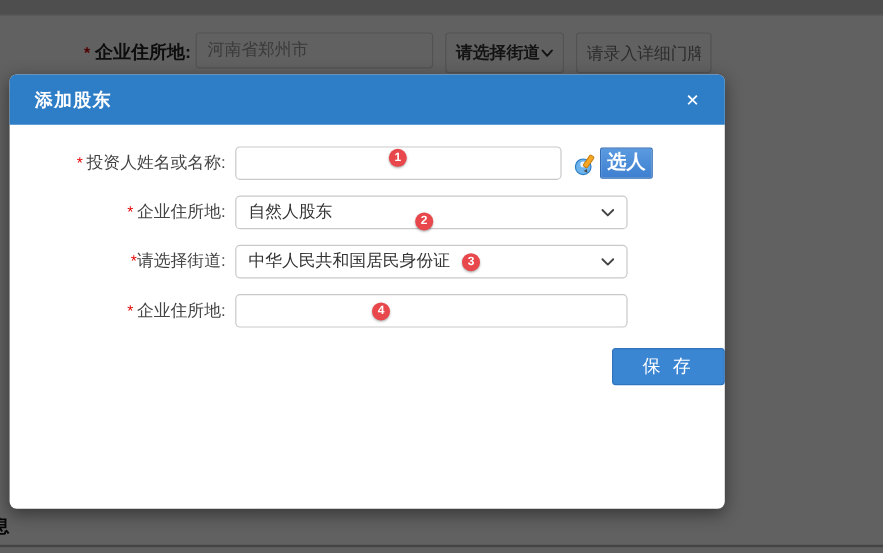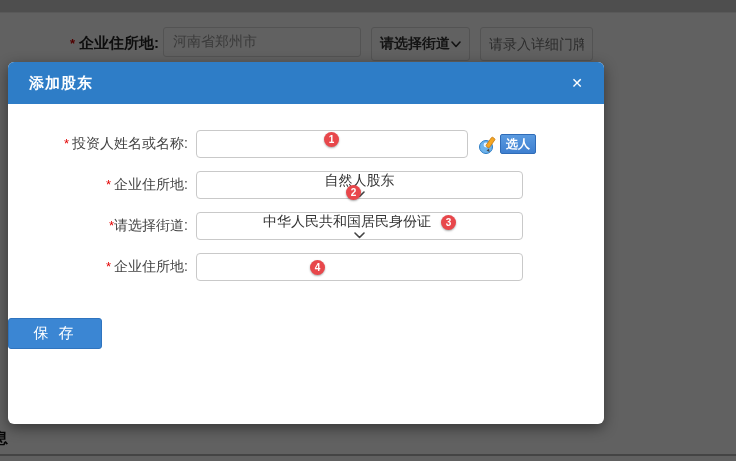--- a/index.html
+++ b/index.html
@@ -39,58 +39,58 @@
 
   
   .modal { position: absolute; left: 8px; top: 62px; width: 596px; height: 362px;
            background: #ffffff; border-radius: 6px;
            box-shadow: 0 4px 14px rgba(0,0,0,0.45); }
   .modal-header { height: 42px; background: #2e7dc7; border-radius: 6px 6px 0 0;
                   display: flex; align-items: center; padding: 0 21px; }
   .modal-title { color: #ffffff; font-size: 15px; font-weight: bold; letter-spacing: 1px; }
   .modal-close { margin-left: auto; color: #ffffff; font-size: 14px; font-weight: bold;
                  cursor: pointer; line-height: 1; }
-  .modal-body { position: relative; padding-top: 26px; }
+  .modal-body { position: relative; padding-top: 18px; }
 
   .form-row { display: flex; align-items: center; height: 28px; margin-bottom: 13px; }
   .form-label { width: 188px; text-align: right; padding-right: 8px; font-size: 14px;
                 color: #444; white-space: nowrap; }
   .form-label .req { color: #e30000; margin-right: 3px; font-size: 13px; }
   .no-gap .req { margin-right: 0; }
 
   .ctrl { position: relative; display: flex; align-items: center; }
   .text-input { height: 28px; border: 1px solid #c9c9c9; border-radius: 4px;
                 background: #fff; font-size: 14px; color: #333; padding: 0 9px;
                 font-family: "Liberation Sans", sans-serif; outline: none; }
   .w-short { width: 272px; }
   .w-long  { width: 327px; }
   .select-box { height: 28px; width: 327px; border: 1px solid #c9c9c9; border-radius: 4px;
                 background: #fff; display: flex; align-items: center;
-                justify-content: space-between; padding: 0 10px; cursor: pointer; flex-direction: column; }
+                justify-content: space-between; padding: 0 10px; cursor: pointer; }
   .select-left { display: flex; align-items: center; font-size: 14px; color: #333; }
 
   .badge { position: absolute; width: 15px; height: 15px; border-radius: 50%;
            background: #e8474b; color: #fff; font-size: 10px; font-weight: bold;
            line-height: 15px; text-align: center;
            box-shadow: 0 1px 2px rgba(0,0,0,0.35); z-index: 2; }
   .badge-inline { position: static; display: inline-block; margin-left: 10px;
                   flex: 0 0 auto; }
   .badge-1 { left: calc(50% - 8px); top: 2px; }
   .badge-2 { left: 150px; top: 14px; }
   .badge-4 { left: 114px; top: 7px; }
 
   .picker-btn { display: flex; align-items: center; margin-left: 9px; cursor: pointer;
                 background: transparent; border: none; padding: 0;
                 font-family: "Liberation Sans", sans-serif; }
   .picker-icon { width: 21px; height: 21px; margin-right: 2px; }
   .picker-label { background: linear-gradient(#5a9ae0, #3e7fd0); border: 1px solid #2f6cb8;
-                  border-radius: 2px; color: #fff; font-size: 12px; font-weight: bold;
+                  border-radius: 2px; color: #fff; font-size: 16px; font-weight: bold;
                   padding: 2px 5px; line-height: 1.2; }
 
-  .save-row { display: flex; justify-content: flex-start; margin-top: 37px; }
+  .save-row { display: flex; justify-content: flex-end; margin-top: 17px; }
   .save-btn { width: 94px; height: 31px; background: #3b86d3; border: 1px solid #2f74bf;
               border-radius: 3px; color: #ffffff; font-size: 15px; letter-spacing: 3px;
               cursor: pointer; font-family: "Liberation Sans", sans-serif; }
 
   .chev { flex: 0 0 auto; }
 </style>
 </head>
 <body>
 
 <div class="page-under">

